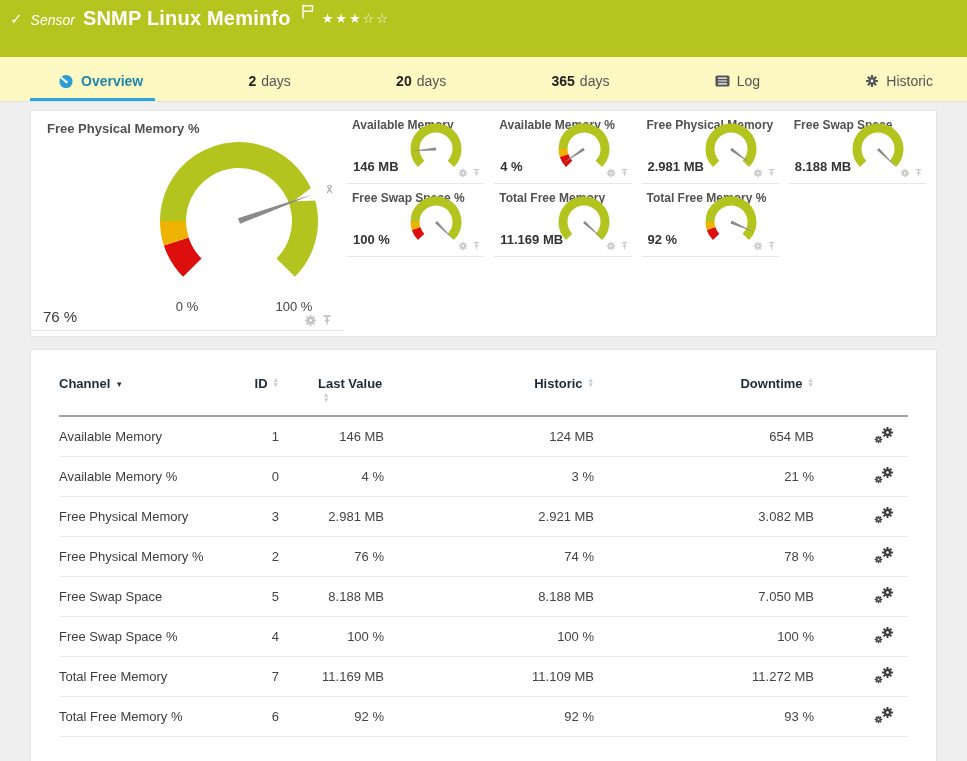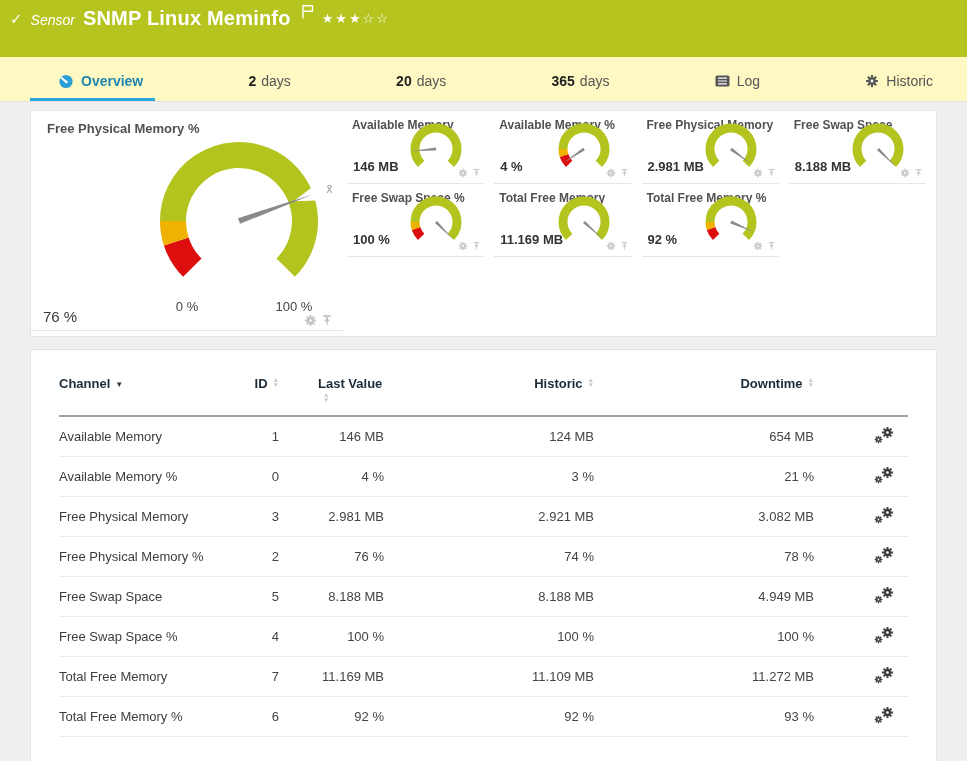--- a/index.html
+++ b/index.html
@@ -356,21 +356,21 @@
           <td class="td-edit"><span class="edit-icon"><svg width="20" height="18">
                   <use href="#gear" x="7" y="0" width="13" height="13"></use>
                   <use href="#gear" x="0" y="9" width="9" height="9"></use>
                 </svg></span></td>
         </tr>
         <tr>
           <td class="td-channel">Free Swap Space</td>
           <td>5</td>
           <td>8.188 MB</td>
           <td>8.188 MB</td>
-          <td>4.949 MB</td>
+          <td>7.050 MB</td>
           <td class="td-edit"><span class="edit-icon"><svg width="20" height="18">
                   <use href="#gear" x="7" y="0" width="13" height="13"></use>
                   <use href="#gear" x="0" y="9" width="9" height="9"></use>
                 </svg></span></td>
         </tr>
         <tr>
           <td class="td-channel">Free Swap Space %</td>
           <td>4</td>
           <td>100 %</td>
           <td>100 %</td>

